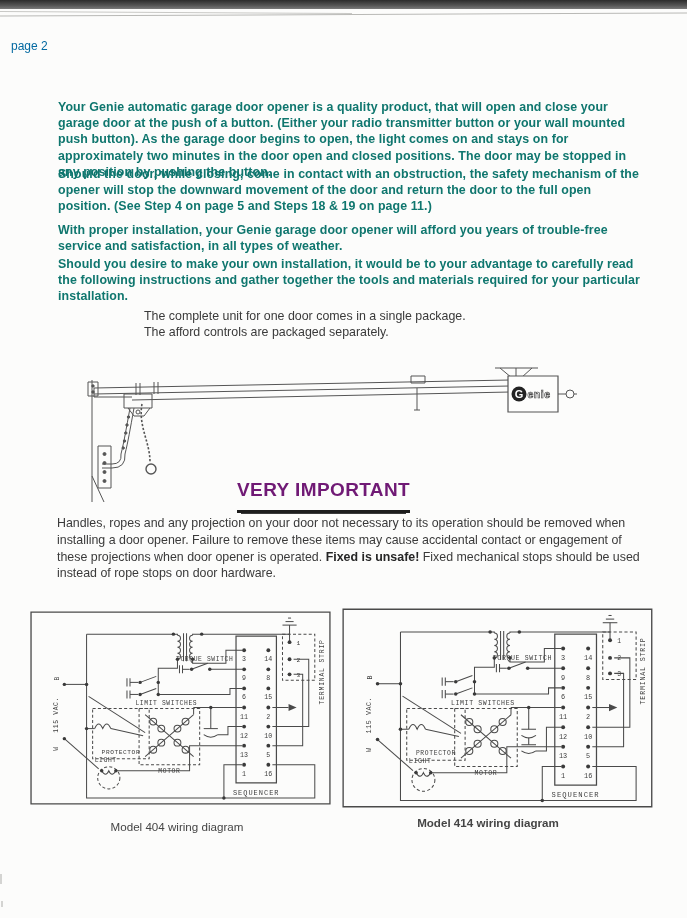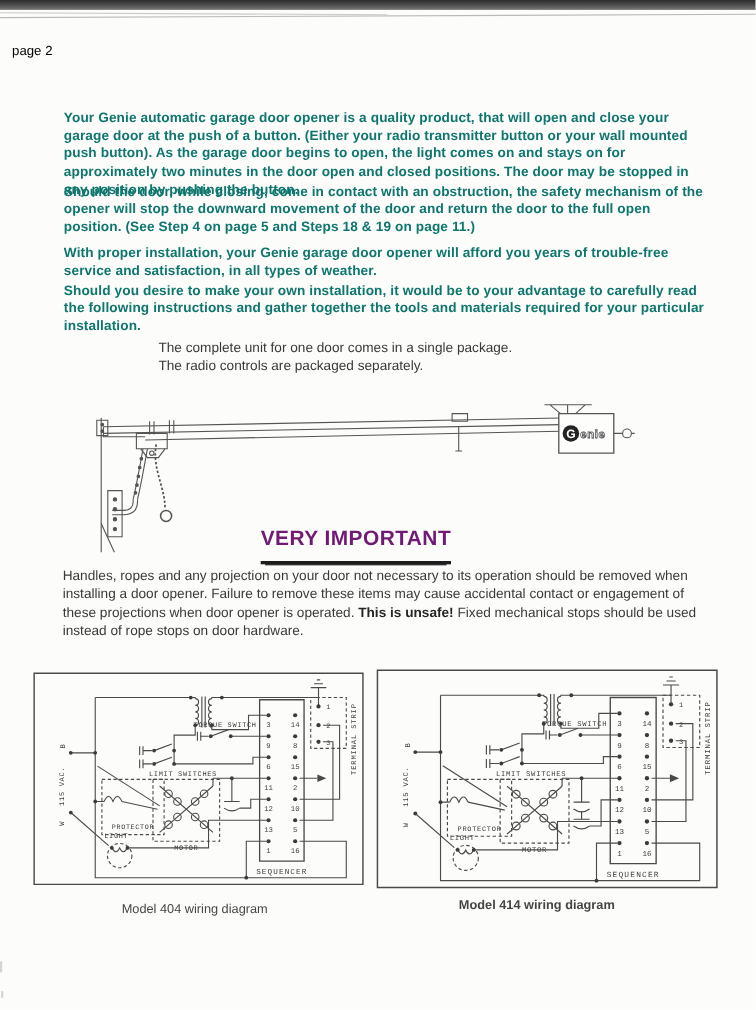--- a/index.html
+++ b/index.html
@@ -6,21 +6,21 @@
   body{width:687px;height:918px;position:relative;background:#ffffff;
        font-family:"Liberation Sans",sans-serif;overflow:hidden;}
   .page{position:absolute;inset:0;background:#fcfcfb;}
   .scan-top{position:absolute;top:0;left:0;width:687px;height:9px;
             background:linear-gradient(180deg,#2c2c2c 0%,#555 60%,#7a7a7a 100%);}
   .scan-line{position:absolute;top:14px;left:-4px;width:700px;height:0;
              border-top:1px solid #b9b9b6;transform:rotate(-0.25deg);}
   .scan-line2{position:absolute;top:12px;left:0;width:352px;height:0;
               border-top:1px solid #c9c9c6;transform:rotate(0.3deg);}
   .speck{position:absolute;background:#d4d4d2;}
-  .page-num{position:absolute;top:39px;left:11px;font-size:12px;color:#000000;}
+  .page-num{position:absolute;top:39px;left:11px;font-size:12px;color:#0369a1;}
   .para{position:absolute;left:58px;width:584px;font-size:12.4px;line-height:16.2px;
         color:#0f766e;letter-spacing:0.1px;font-weight:bold;}
   .notes{position:absolute;left:144px;font-size:12.4px;line-height:16.2px;color:#3a3a3a;}
   .vi-head{position:absolute;top:479px;left:237px;font-size:19px;font-weight:bold;
            color:#701a75;letter-spacing:0.4px;border-bottom:3px solid #1d1d1d;
            padding-bottom:9px;box-shadow:0 5px 0 -4px #3a3a3a;}
   .warn{position:absolute;top:515px;left:57px;width:590px;font-size:12.4px;
         line-height:16.8px;color:#3a3a3a;}
   .warn b{color:#262626;}
   .fig-rail{position:absolute;top:364px;left:80px;}
@@ -47,21 +47,21 @@
   <div class="speck" style="top:901px;left:1px;width:2px;height:6px;"></div>
 
   <div class="page-num">page 2</div>
 
   <div class="para" style="top:99px;">Your Genie automatic garage door opener is a quality product, that will open and close your garage door at the push of a button. (Either your radio transmitter button or your wall mounted push button). As the garage door begins to open, the light comes on and stays on for approximately two minutes in the door open and closed positions. The door may be stopped in any position by pushing the button.</div>
   <div class="para" style="top:166px;">Should the door, while closing, come in contact with an obstruction, the safety mechanism of the opener will stop the downward movement of the door and return the door to the full open position. (See Step 4 on page 5 and Steps 18 &amp; 19 on page 11.)</div>
   <div class="para" style="top:256px;">Should you desire to make your own installation, it would be to your advantage to carefully read the following instructions and gather together the tools and materials required for your particular installation.</div>
   <div class="para" style="top:222px;">With proper installation, your Genie garage door opener will afford you years of trouble-free service and satisfaction, in all types of weather.</div>
 
   <div class="notes" style="top:308px;text-align:right;">The complete unit for one door comes in a single package.</div>
-  <div class="notes" style="top:324px;">The radio controls are packaged separately.</div>
+  <div class="notes" style="top:324px;">The afford controls are packaged separately.</div>
 
   <svg class="fig-rail" width="600" height="140" viewBox="0 0 600 140">
     <g fill="none" stroke="#555" stroke-width="1">
       <path d="M12 16 V138"></path>
       <path d="M12 112 L24 138"></path>
       <rect x="8" y="18" width="10" height="14"></rect>
       <circle cx="13" cy="22" r="1.2" fill="#555"></circle>
         <circle cx="13" cy="28" r="1.2" fill="#555"></circle>
 
       <path d="M14 24 L430 16"></path>
@@ -105,21 +105,21 @@
       <circle cx="439" cy="30" r="7.5" fill="#232323"></circle>
       <text class="logo-g" x="439" y="34.2" text-anchor="middle" font-size="11" fill="#ffffff">G</text>
       <text class="logo-enie" x="447.5" y="34" font-size="10.5" fill="#ffffff" stroke="#4a4a4a" stroke-width="0.7" letter-spacing="0.5">enie</text>
     </g>
   </svg>
 
   <div class="vi-head">VERY IMPORTANT</div>
 
   <div class="warn">
     <span>Handles, ropes and any projection on your door not necessary to its operation should be removed when installing a door opener. Failure to remove these items may cause accidental contact or engagement of these projections when door opener is operated.</span>
-    <b>This is unsafe!</b>
+    <b>Fixed is unsafe!</b>
     <span>Fixed mechanical stops should be used instead of rope stops on door hardware.</span>
   </div>
 
   <svg id="diag0" class="wiring" viewBox="0 0 305 205" preserveAspectRatio="none">
       <path d="M3 8 H299 V199 H3 Z" fill="none" stroke="#4a4a4a" stroke-width="1.3"></path>
       <path d="M58 30 H144" fill="none" stroke="#4a4a4a" stroke-width="1"></path>
       <path d="M172 30 H259" fill="none" stroke="#4a4a4a" stroke-width="1"></path>
       <path d="M259 30 V38" fill="none" stroke="#4a4a4a" stroke-width="1"></path>
       <path d="M58 30 V193 H284 V160 H242" fill="none" stroke="#4a4a4a" stroke-width="1"></path>
       <path d="M212 160 H194 V193" fill="none" stroke="#4a4a4a" stroke-width="1"></path>

